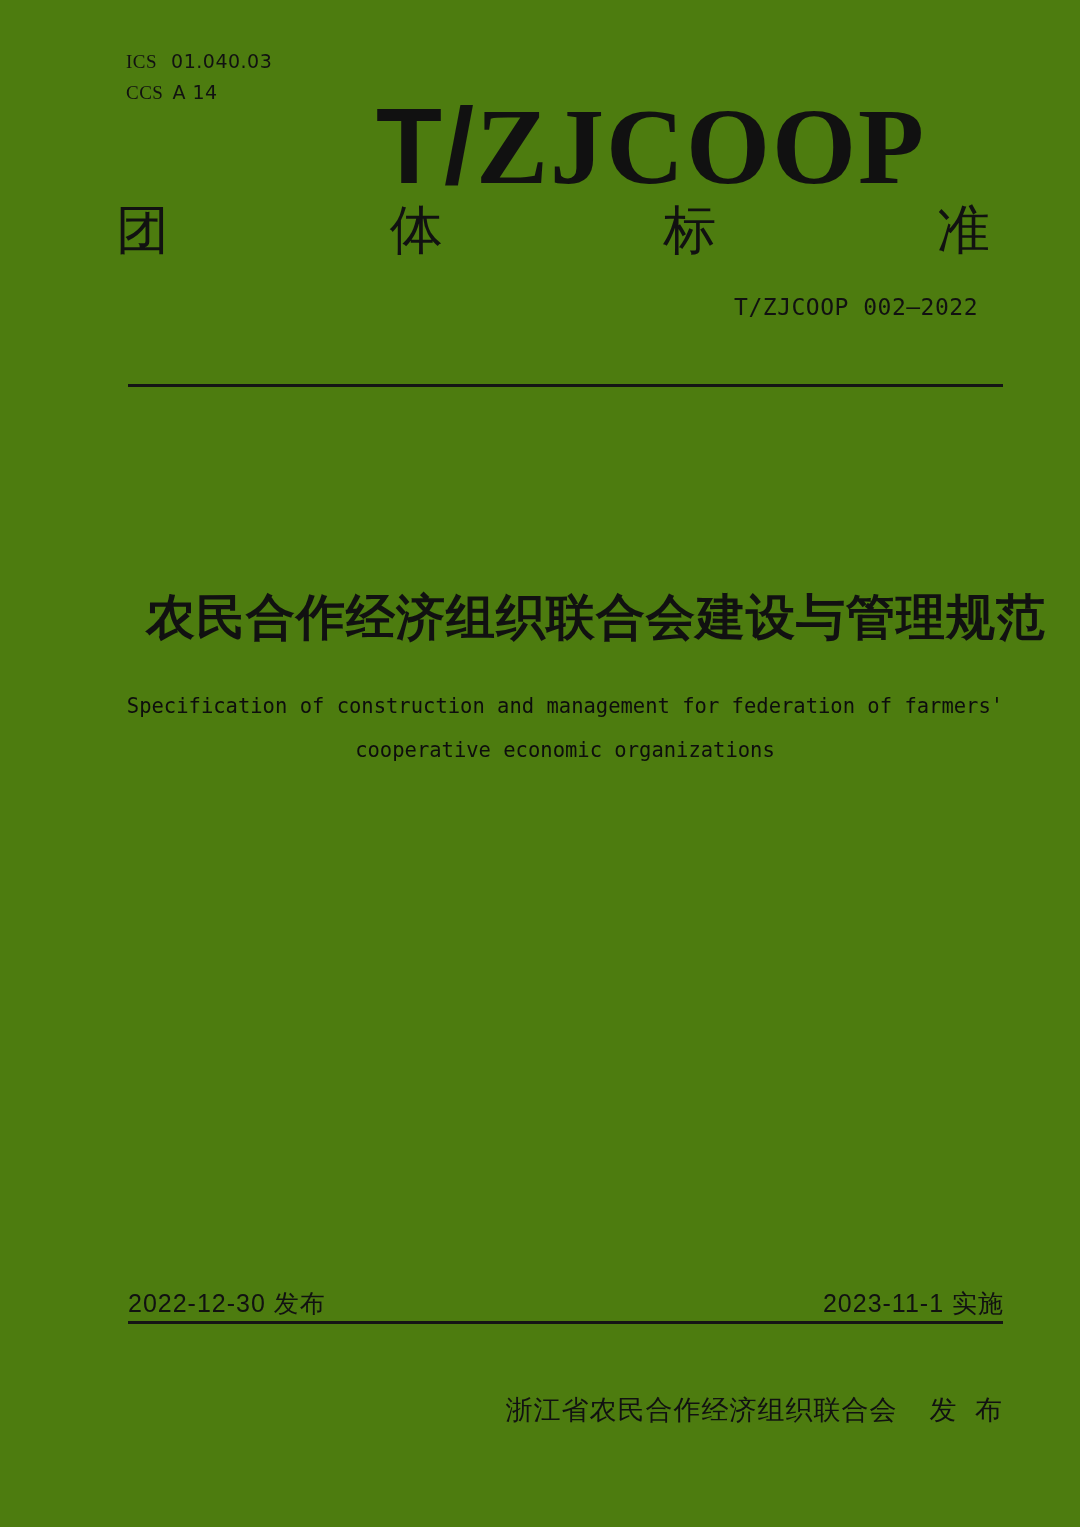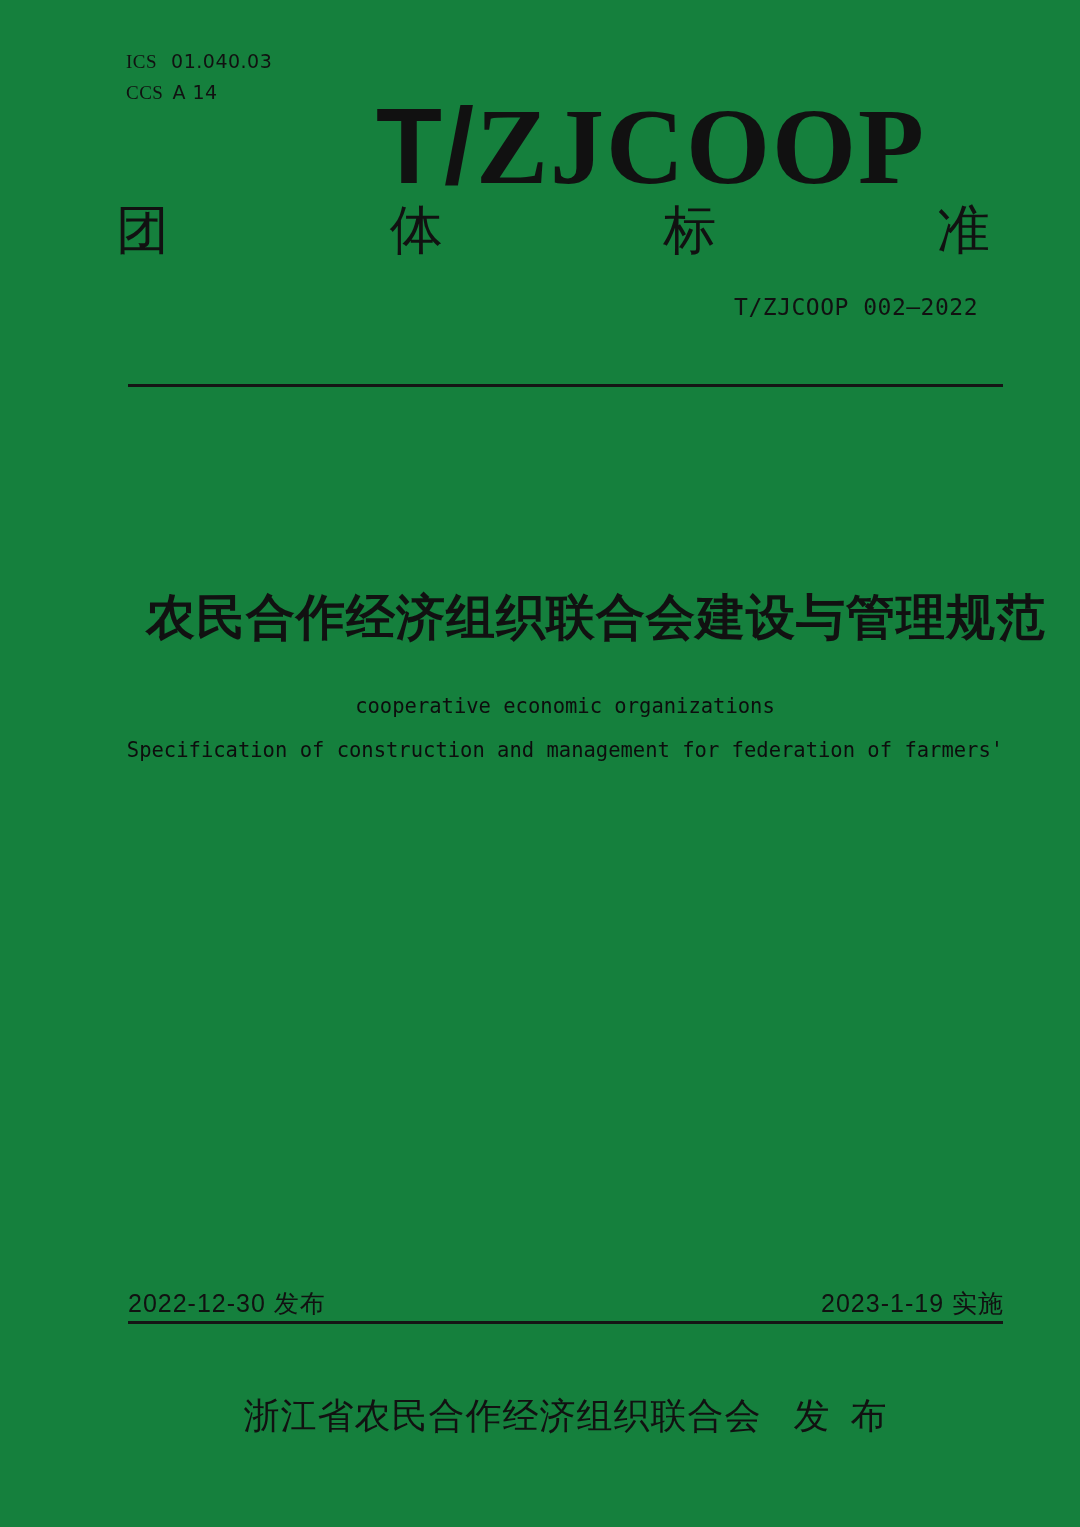--- a/index.html
+++ b/index.html
@@ -5,21 +5,21 @@
   * { margin: 0; padding: 0; box-sizing: border-box; }
   html, body { background: #f4f4f4; }
   body {
     font-family: "Liberation Sans", sans-serif;
     color: #111;
   }
   .page {
     position: relative;
     width: 1080px;
     height: 1527px;
-    background: #15803d;
+    background: #4d7c0f;
     overflow: hidden;
   }
 
   
   .codes {
     position: absolute;
     left: 126px;
     top: 46px;
     font-size: 19px;
     line-height: 31px;
@@ -121,22 +121,22 @@
     letter-spacing: 1px;
     white-space: nowrap;
   }
 
   
   .publisher-row {
     position: absolute;
     left: 128px;
     top: 1392px;
     width: 875px;
-    text-align: center;
-    font-size: 36px;
+    text-align: right;
+    font-size: 27px;
     letter-spacing: 1px;
     white-space: nowrap;
   }
   .publish-label {
     margin-left: 32px;
     white-space: pre;
     word-spacing: 9px;
   }
 </style>
 </head>
@@ -164,27 +164,27 @@
     <span class="category-char">准</span>
   </div>
 
   <div class="std-number">T/ZJCOOP 002—2022</div>
 
   <div class="rule rule-top"></div>
 
   <div class="title-zh">农民合作经济组织联合会建设与管理规范</div>
 
   <div class="title-en">
+    <div>Specification of construction and management for federation of farmers'</div>
     <div>cooperative economic organizations</div>
-    <div>Specification of construction and management for federation of farmers'</div>
   </div>
 
   <div class="dates-row">
     <span>2022-12-30 发布</span>
-    <span>2023-1-19 实施</span>
+    <span>2023-11-1 实施</span>
   </div>
 
   <div class="rule rule-bottom"></div>
 
   <div class="publisher-row">
     <span>浙江省农民合作经济组织联合会</span><span class="publish-label">发 布</span>
   </div>
 
 </div>
 

